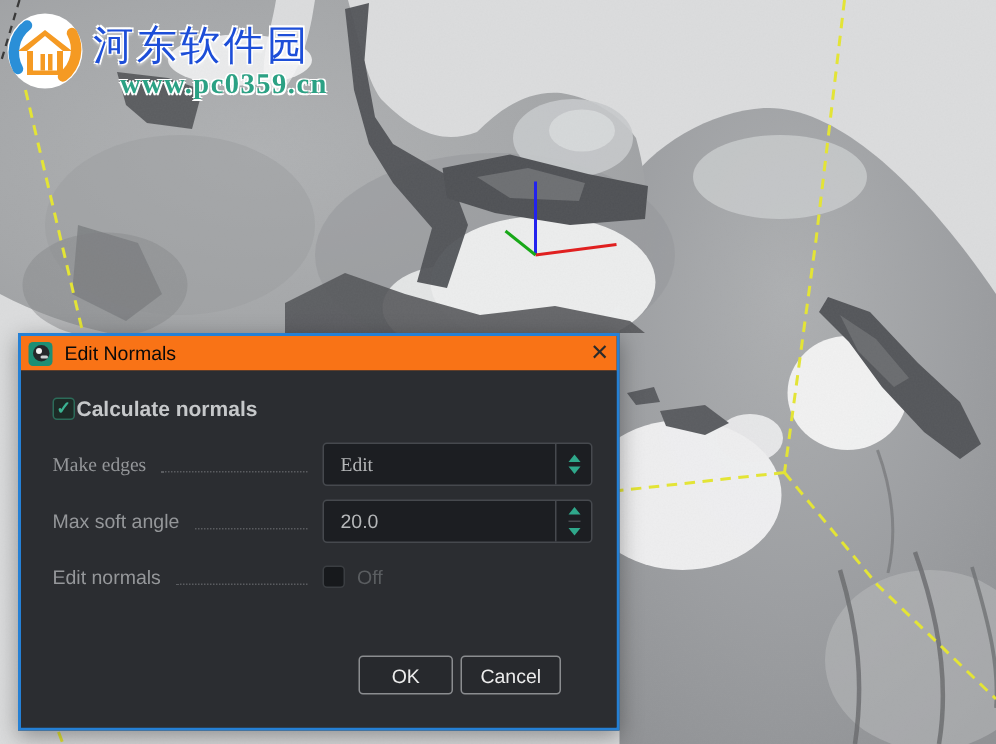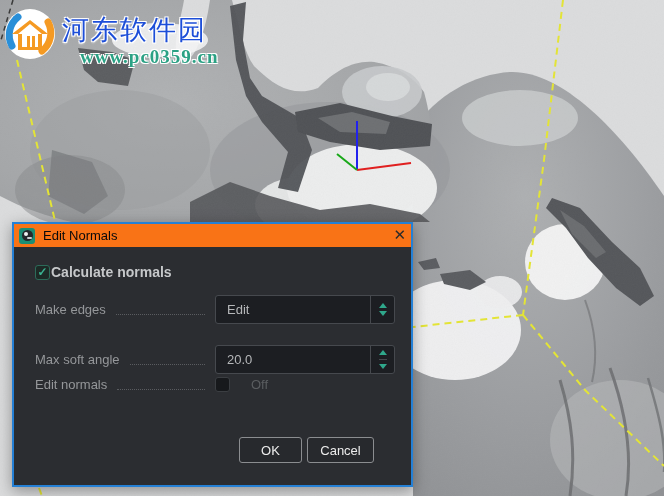--- a/index.html
+++ b/index.html
@@ -48,22 +48,22 @@
   .title-text{margin-left:8px;font-size:13px;color:#0a0a0a;}
   .title-spacer{flex:1;}
   .close-btn{
     font-size:15px;line-height:15px;color:#2b2b2b;cursor:pointer;padding:1px 3px;
     font-family:"DejaVu Sans", sans-serif;
   }
   .dlg-body{position:relative;height:calc(100% - 23px);background:#2b2d31;}
 
   .row{position:absolute;left:21px;right:16px;display:flex;align-items:center;}
   .row-check{top:17px;}
-  .row-f0{top:48px;height:29px;}
-  .row-f1{top:98px;height:29px;align-items:center;}
+  .row-f0{top:48px;height:29px;font-family:Liberation Serif, serif;}
+  .row-f1{top:86px;height:29px;align-items:center;}
   .row-f2{top:123px;height:29px;}
 
   .checkbox{
     width:15px;height:15px;box-sizing:border-box;border-radius:3px;flex:0 0 auto;
     display:flex;align-items:center;justify-content:center;
   }
   .checkbox.checked{background:#1d2a26;border:1px solid #2c6b59;color:#3bb392;font-size:12px;font-weight:bold;}
   .checkbox.unchecked{background:#17191c;border:1px solid #3b3e42;color:transparent;}
   .check-label{margin-left:1px;font-size:14px;font-weight:bold;color:#c6c8ca;}
 
@@ -78,21 +78,21 @@
     position:absolute;right:0;top:0;bottom:0;width:23px;border-left:1px solid #46494e;
     display:flex;flex-direction:column;align-items:center;justify-content:center;
   }
   .tri-up{width:0;height:0;border-left:4px solid transparent;border-right:4px solid transparent;border-bottom:5px solid #2fa88b;}
   .tri-down{width:0;height:0;border-left:4px solid transparent;border-right:4px solid transparent;border-top:5px solid #2fa88b;}
   .ctrl-combo .tri-up{margin-bottom:3px;}
   .ctrl-split{justify-content:stretch;}
   .ctrl-split .half{flex:1;display:flex;align-items:center;justify-content:center;}
   .ctrl-split .half.top{border-bottom:1px solid #46494e;}
 
-  .off-label{margin-left:21px;font-size:13px;color:#5a5d60;}
+  .off-label{margin-left:8px;font-size:13px;color:#5a5d60;}
 
   .btn{
     position:absolute;height:26px;box-sizing:border-box;background:#27292d;
     border:1px solid #8b8d90;border-radius:3px;color:#ececec;font-size:13px;
     display:flex;align-items:center;justify-content:center;cursor:pointer;
   }
   .btn-ok{left:225px;top:190px;width:63px;}
   .btn-cancel{left:293px;top:190px;width:67px;}
 </style>
 </head>

